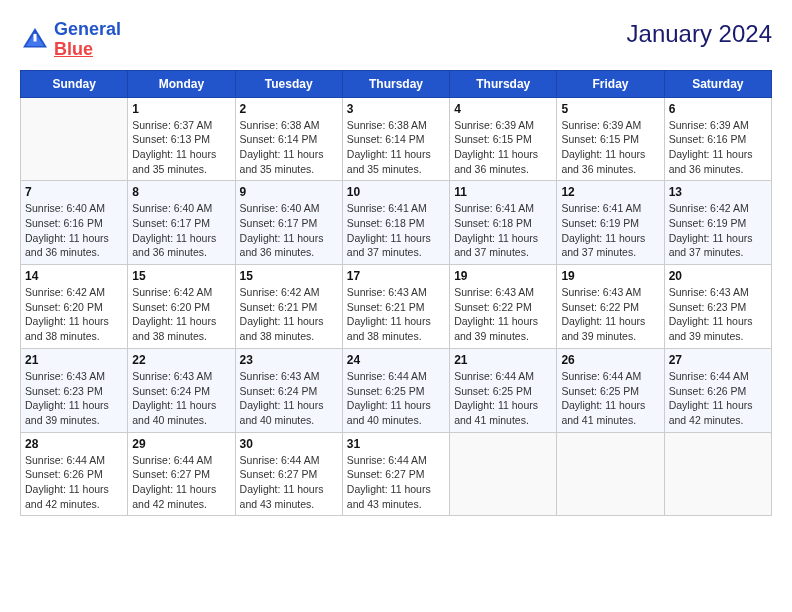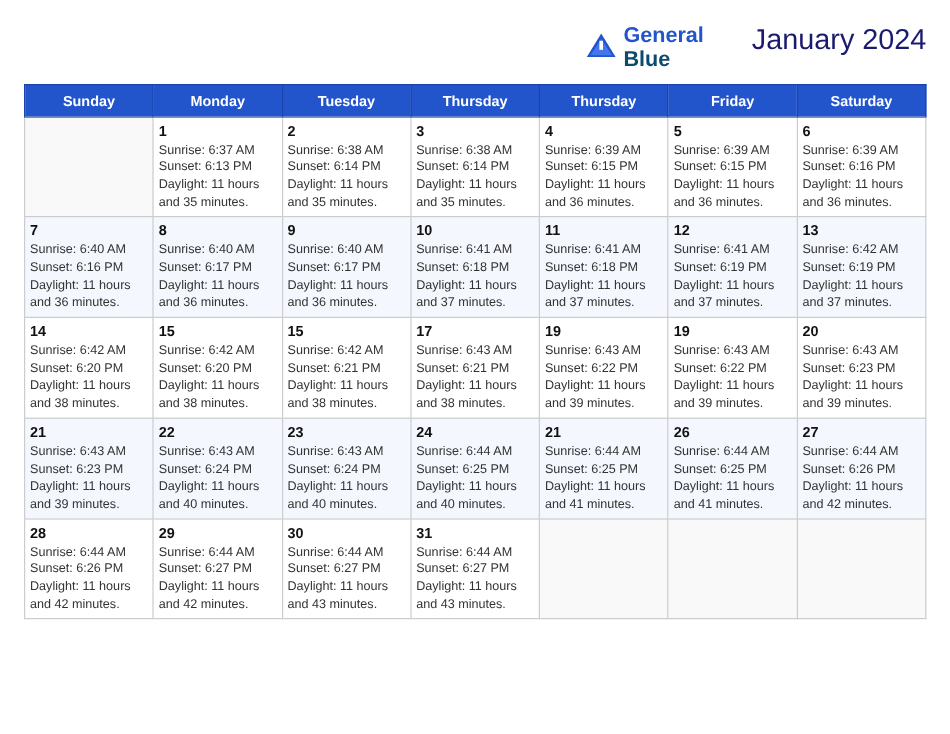--- a/index.html
+++ b/index.html
@@ -5,21 +5,21 @@
     * { box-sizing: border-box; margin: 0; padding: 0; }
     body {
       font-family: Arial, sans-serif;
       background: #fff;
       width: 792px;
       min-height: 612px;
       padding: 20px;
     }
     .header {
       display: flex;
-      justify-content: flex-end;
+      justify-content: space-between;
       align-items: flex-start;
       margin-bottom: 10px;
       gap: 40px;
     }
     .logo {
       display: flex;
       align-items: center;
       gap: 4px;
     }
     .logo-text {
@@ -92,21 +92,21 @@
 
 <div class="header">
   <div class="logo">
     <svg class="logo-icon" viewBox="0 0 40 40">
       <polygon points="20,4 36,30 4,30" fill="#2255cc"></polygon>
       <polygon points="20,10 32,28 8,28" fill="#4477ee"></polygon>
       <rect x="18" y="12" width="4" height="10" fill="#ffffff"></rect>
     </svg>
     <div class="logo-text">
       <div><span>General</span></div>
-      <div><span style="color:#0c4a6e;">Blue</span></div>
+      <div><span style="color:#ef4444;text-decoration:underline;">Blue</span></div>
     </div>
   </div>
   <div class="title-block">
     <div class="month-title">January 2024</div>
   </div>
 </div>
 
 <table>
   <thead>
     <tr>

